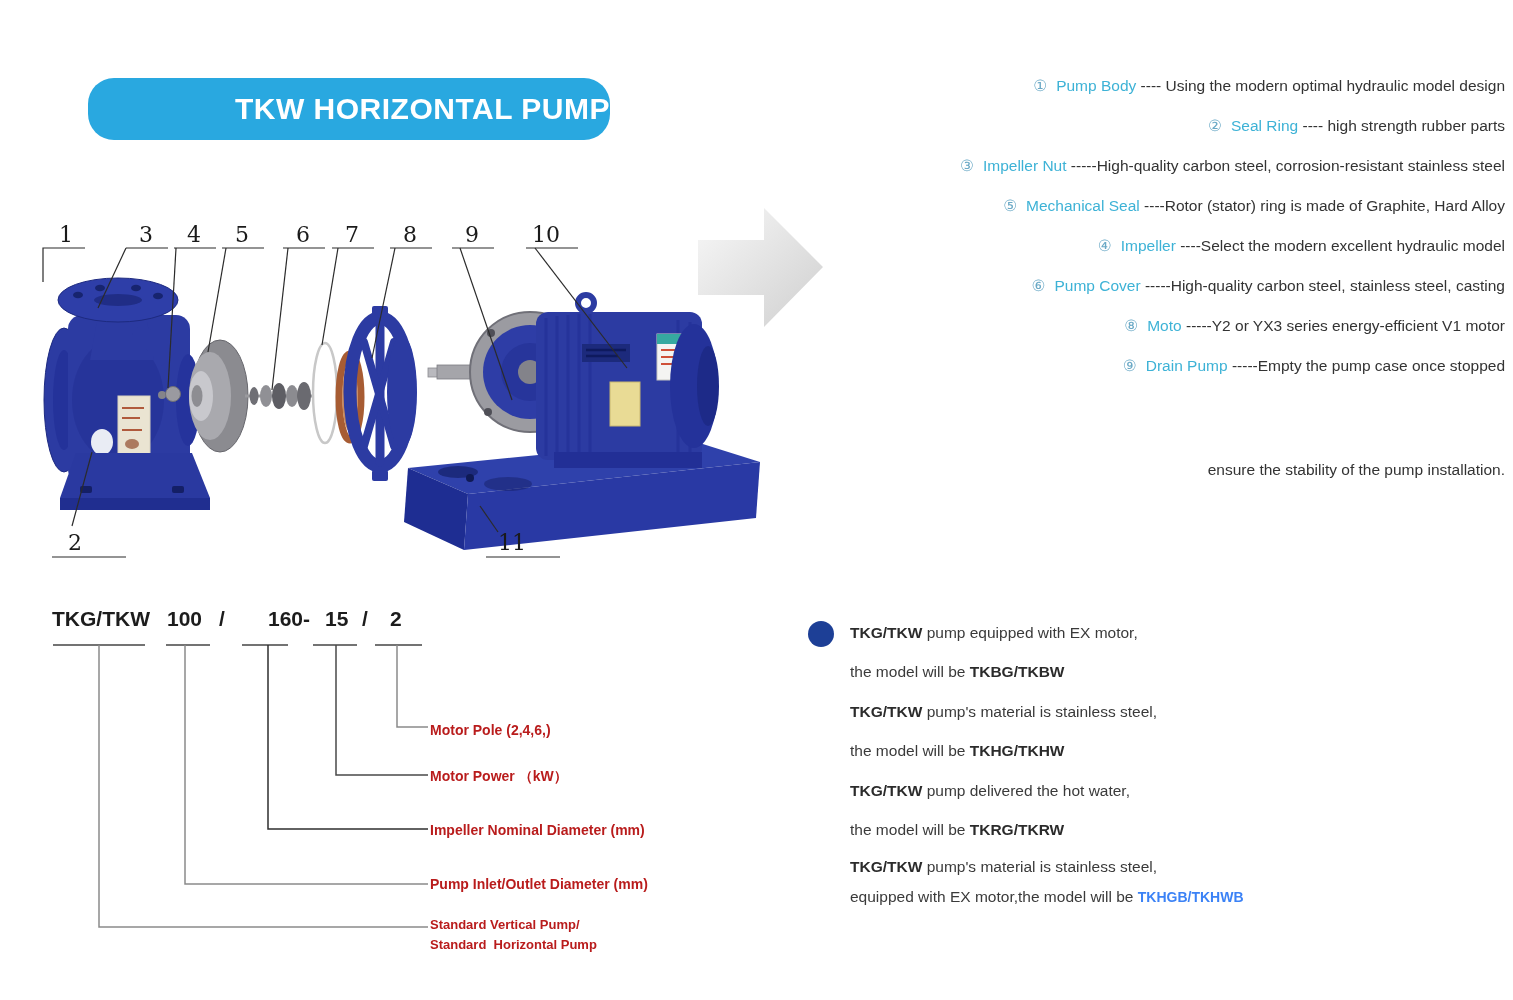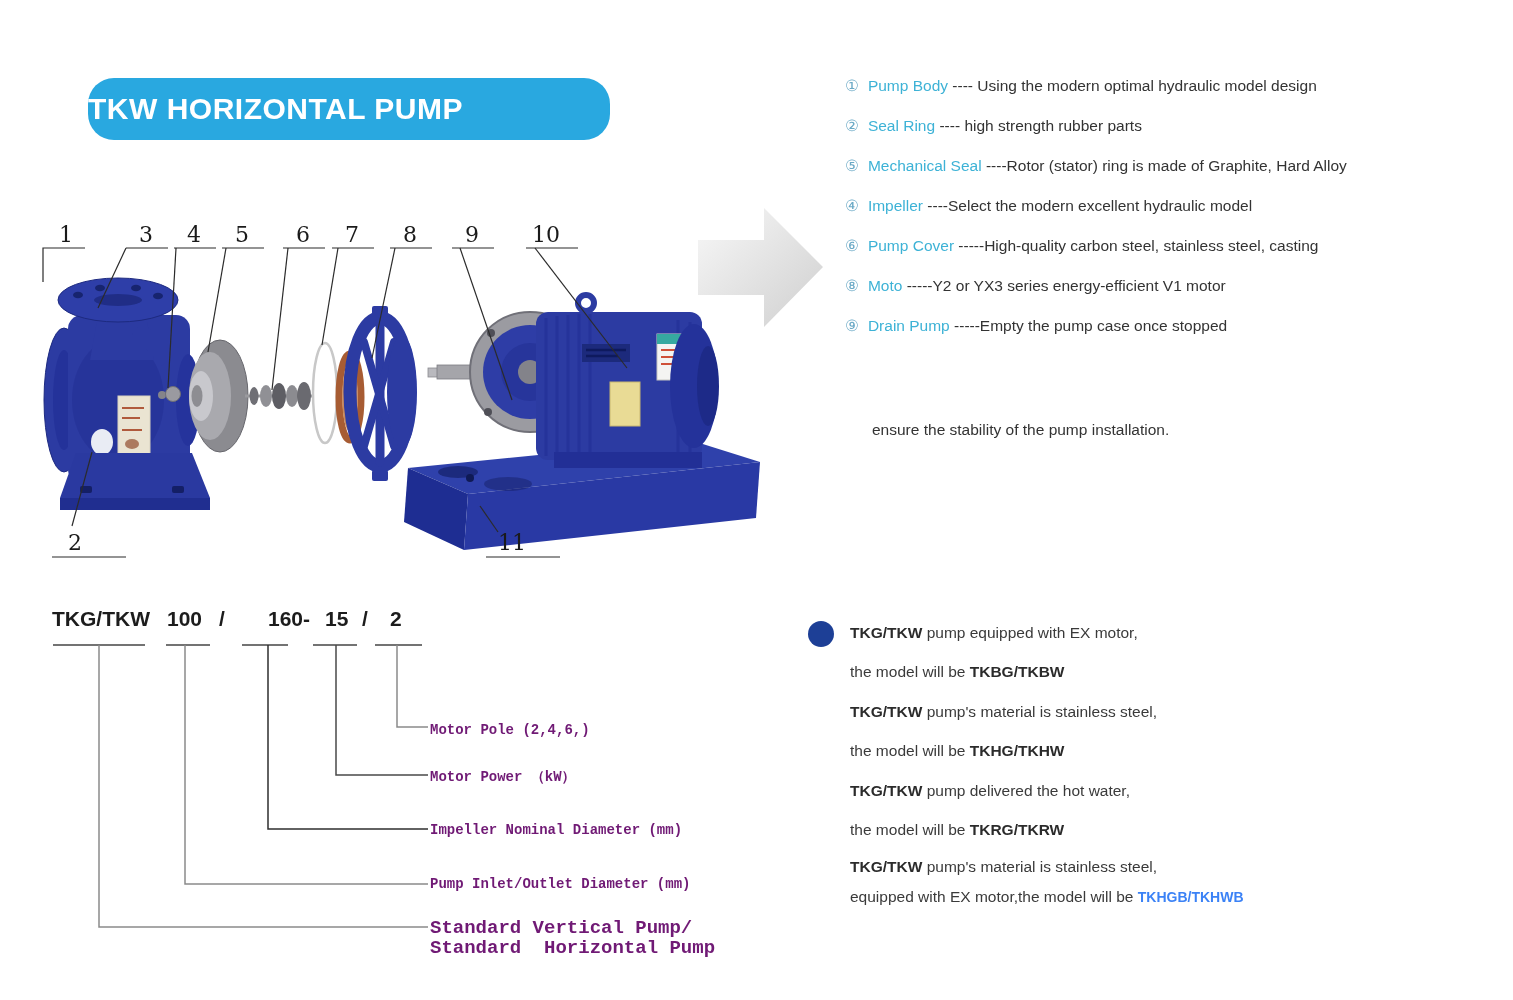--- a/index.html
+++ b/index.html
@@ -1,40 +1,40 @@
 <!DOCTYPE html>
 <html><head>
 <meta charset="utf-8">
 <style>
   html,body{margin:0;padding:0;background:#fff;}
   #page{position:relative;width:1513px;height:1000px;background:#ffffff;overflow:hidden;
         font-family:"Liberation Sans",sans-serif;color:#333;}
   
   .banner{position:absolute;left:88px;top:78px;width:522px;height:62px;background:#29a8e0;
-          border-radius:26px;display:flex;align-items:center;justify-content:flex-start;}
+          border-radius:26px;display:flex;align-items:center;justify-content:flex-end;}
   .banner span{color:#ffffff;font-size:30px;font-weight:bold;letter-spacing:0.5px;}
   
   .legend{position:absolute;left:845px;top:66px;width:660px;font-size:15.5px;}
-  .legend-item{height:40px;line-height:40px;white-space:pre;}
+  .legend-item{height:40px;line-height:40px;white-space:pre;text-align:right;}
   .legend-item.multi{height:auto;}
   .legend-item .lnum{color:#6aa9c6;}
   .legend-item .lname{color:#3db2d6;margin-left:9px;}
   .legend-item .ldesc{color:#333;}
   .legend-item .ldesc-cyan{color:#3db2d6;}
   .legend-line2{line-height:22px;padding-left:27px;color:#333;white-space:pre;margin-top:-7px;}
   
   .diagram-svg{position:absolute;left:30px;top:200px;}
   .callout-num{font-family:"DejaVu Serif",serif;font-size:22px;fill:#1a1a1a;}
   
   .model-seg{position:absolute;top:607px;font-size:21px;font-weight:bold;color:#1c1c1c;white-space:pre;}
   .seg0{left:52px;}  .seg1{left:167px;} .seg2{left:219px;} .seg3{left:244px;margin-left:24px;}
   .seg4{left:303px;} .seg5{left:325px;} .seg6{left:362px;} .seg7{left:390px;}
   .breakdown-svg{position:absolute;left:40px;top:600px;}
-  .bd-label{position:absolute;font-size:14px;font-weight:600;color:#701a75;white-space:pre;font-family:Liberation Mono, monospace;}
-  .bd-label.small{font-size:19px;font-weight:700;}
+  .bd-label{position:absolute;font-size:14px;font-weight:600;color:#b91c1c;white-space:pre;}
+  .bd-label.small{font-size:13px;font-weight:700;}
   .lbl0{left:430px;top:722px;} .lbl1{left:430px;top:768px;} .lbl2{left:430px;top:822px;}
   .lbl3{left:430px;top:876px;} .lbl4{left:430px;top:917px;} .lbl5{left:430px;top:937px;}
   
   .bullet{position:absolute;left:808px;top:621px;width:26px;height:26px;border-radius:50%;background:#1d3f96;}
   .note-line{position:absolute;left:850px;font-size:15.5px;color:#3a3a3a;white-space:pre;}
   .note-line .code{font-weight:600;color:#2b2b2b;}
   .note-line .big-code{font-weight:700;font-size:14px;color:#3b82f6;}
   .nl0{top:624px;} .nl1{top:663px;} .nl2{top:703px;} .nl3{top:742px;}
   .nl4{top:782px;} .nl5{top:821px;} .nl6{top:858px;} .nl7{top:888px;}
 </style>
@@ -194,20 +194,21 @@
       <text class="callout-num" x="442" y="42">9</text>
       <text class="callout-num" x="516" y="42">10</text>
       <text class="callout-num" x="45" y="350">2</text>
       <text class="callout-num" x="482" y="350">11</text>
     </g>
   </svg>
 
   <div class="legend">
     <div class="legend-item"><span class="lnum">①</span><span class="lname">Pump Body</span><span class="ldesc"> ---- Using the modern optimal hydraulic model design</span></div>
     <div class="legend-item"><span class="lnum">②</span><span class="lname">Seal Ring</span><span class="ldesc"> ---- high strength rubber parts</span></div>
+    <div class="legend-item"><span class="lnum">③</span><span class="lname">Impeller Nut</span><span class="ldesc"> -----High-quality carbon steel, corrosion-resistant stainless steel</span></div>
     <div class="legend-item"><span class="lnum">⑤</span><span class="lname">Mechanical Seal</span><span class="ldesc"> ----Rotor (stator) ring is made of Graphite, Hard Alloy</span></div>
     <div class="legend-item"><span class="lnum">④</span><span class="lname">Impeller</span><span class="ldesc"> ----Select the modern excellent hydraulic model</span></div>
     <div class="legend-item"><span class="lnum">⑥</span><span class="lname">Pump Cover</span><span class="ldesc"> -----High-quality carbon steel, stainless steel, casting</span></div>
     <div class="legend-item"><span class="lnum">⑧</span><span class="lname">Moto</span><span class="ldesc"> -----Y2 or YX3 series energy-efficient V1 motor</span></div>
     <div class="legend-item"><span class="lnum">⑨</span><span class="lname">Drain Pump</span><span class="ldesc"> -----Empty the pump case once stopped</span></div>
     <div class="legend-item multi">
       <div class="legend-line2">ensure the stability of the pump installation.</div>
     </div>
   </div>
 

